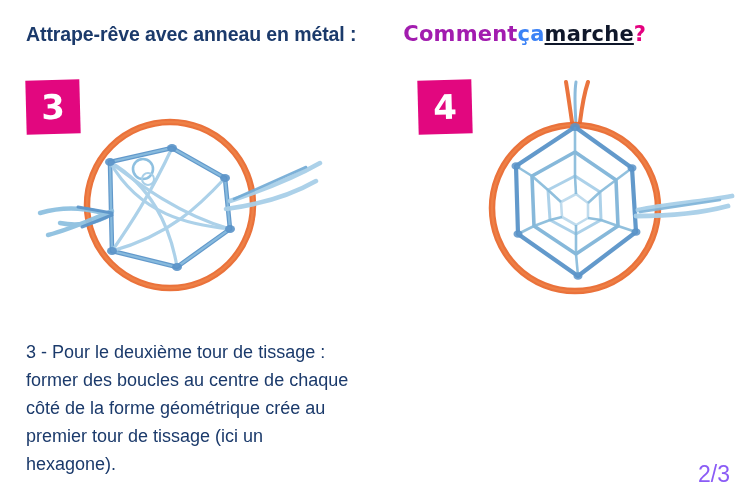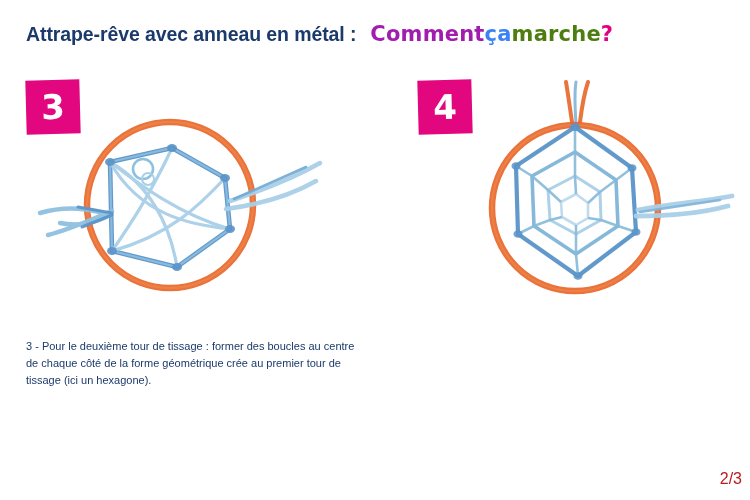--- a/index.html
+++ b/index.html
@@ -22,37 +22,38 @@
   }
 
   
   .header {
     position: absolute;
     left: 26px;
     top: 22px;
     display: flex;
     align-items: baseline;
     white-space: nowrap;
+    gap: 33px;
   }
   .header-title {
     font-size: 19.5px;
     font-weight: bold;
     color: #1b3a6b;
     letter-spacing: -0.1px;
   }
   .header-sub {
     margin-left: 14px;
     font-family: "DejaVu Sans", sans-serif;
     font-size: 21px;
     font-weight: bold;
     letter-spacing: 0.2px;
   }
   .hs1 { color: #a21caf; }
   .hs3 { color: #3b82f6; }
-  .hs6 { color: #4d7c0f; }
+  .hs6 { color: #0f172a; text-decoration: underline; }
   .hs7 { color: #e4007f; }
 
   
   .badge {
     position: absolute;
     width: 54px;
     height: 54px;
     background: #e2077f;
     color: #ffffff;
     font-family: "DejaVu Sans", sans-serif;
@@ -70,33 +71,33 @@
   .illo {
     position: absolute;
   }
   .illo.left { left: 20px; top: 105px; width: 340px; height: 215px; }
   .illo.right { left: 420px; top: 80px; width: 320px; height: 240px; }
 
   
   .caption {
     position: absolute;
     color: #1b3a6b;
-    font-size: 11px;
+    font-size: 18px;
     line-height: 1.56;
   }
   .caption.left { left: 26px; top: 338px; width: 330px; }
   .caption.right { left: 418px; top: 338px; width: 320px; }
 
   
   .pagenum {
     position: absolute;
-    right: 8px;
+    right: 20px;
     bottom: 12px;
-    color: #b91c1c;
-    font-size: 16px;
+    color: #8b5cf6;
+    font-size: 23px;
   }
 </style>
 </head>
 <body>
 
 <div class="page">
 
   <div class="header">
     <span class="header-title">Attrape-rêve avec anneau en métal :</span>
     <span class="header-sub"><span class="hs1">Comment</span><span class="hs3">ça</span><span class="hs6">marche</span><span class="hs7">?</span></span>

